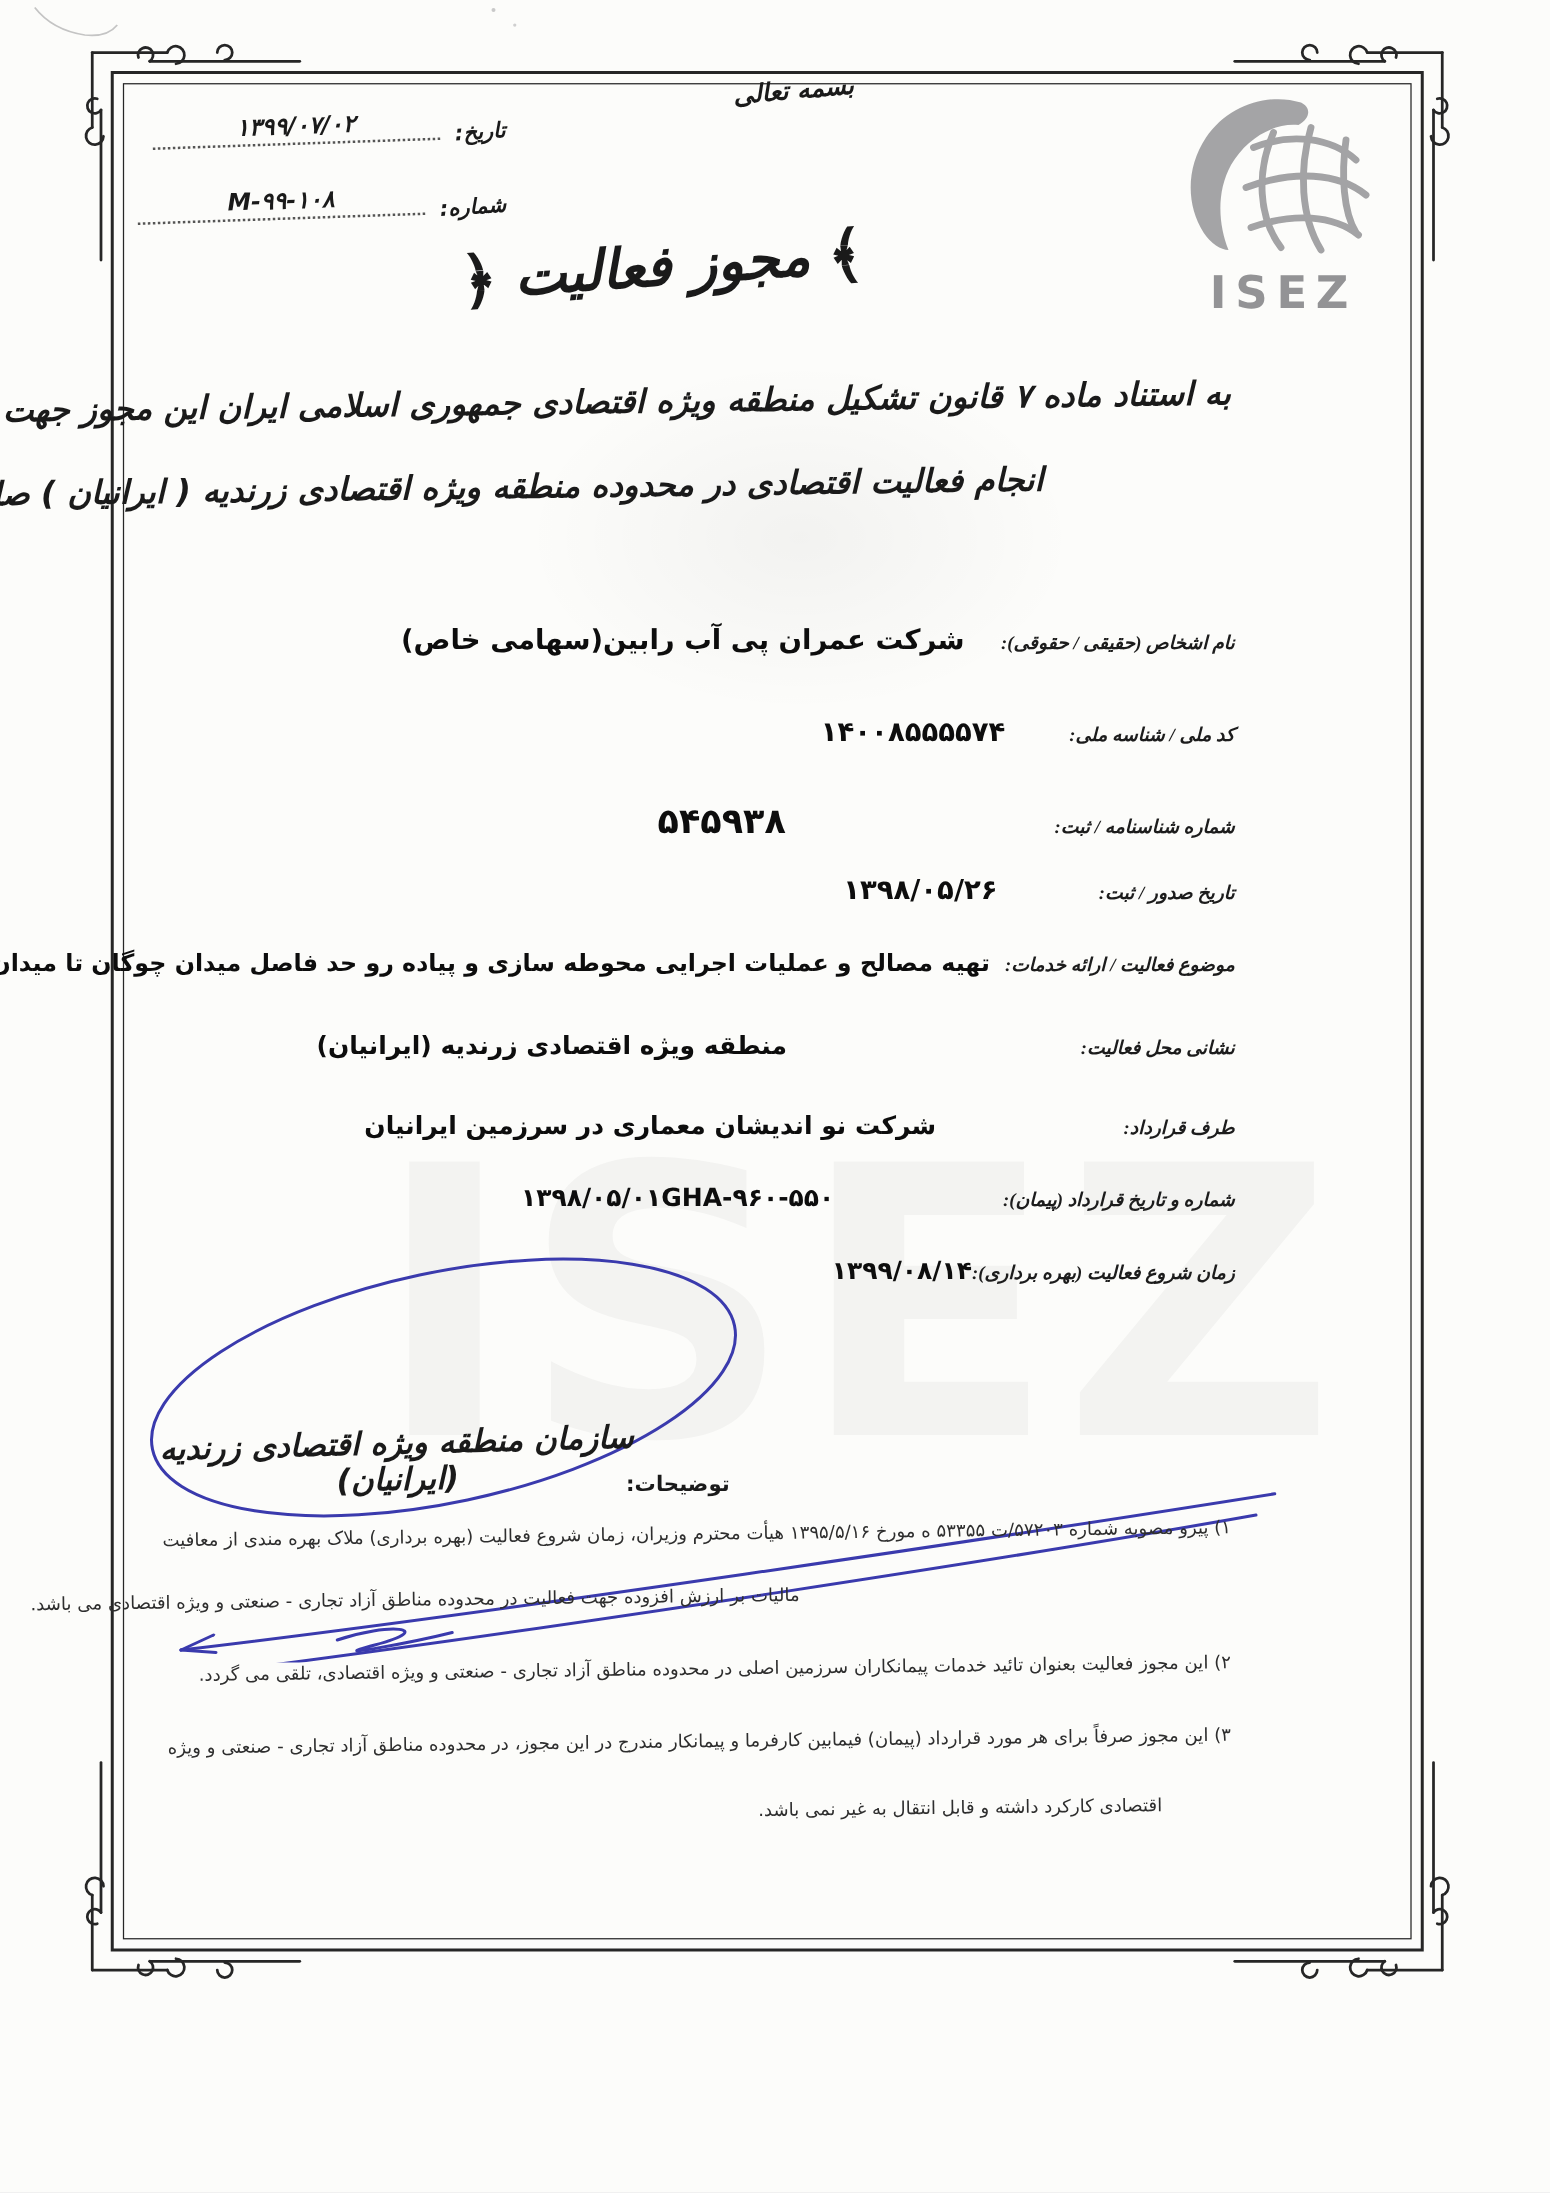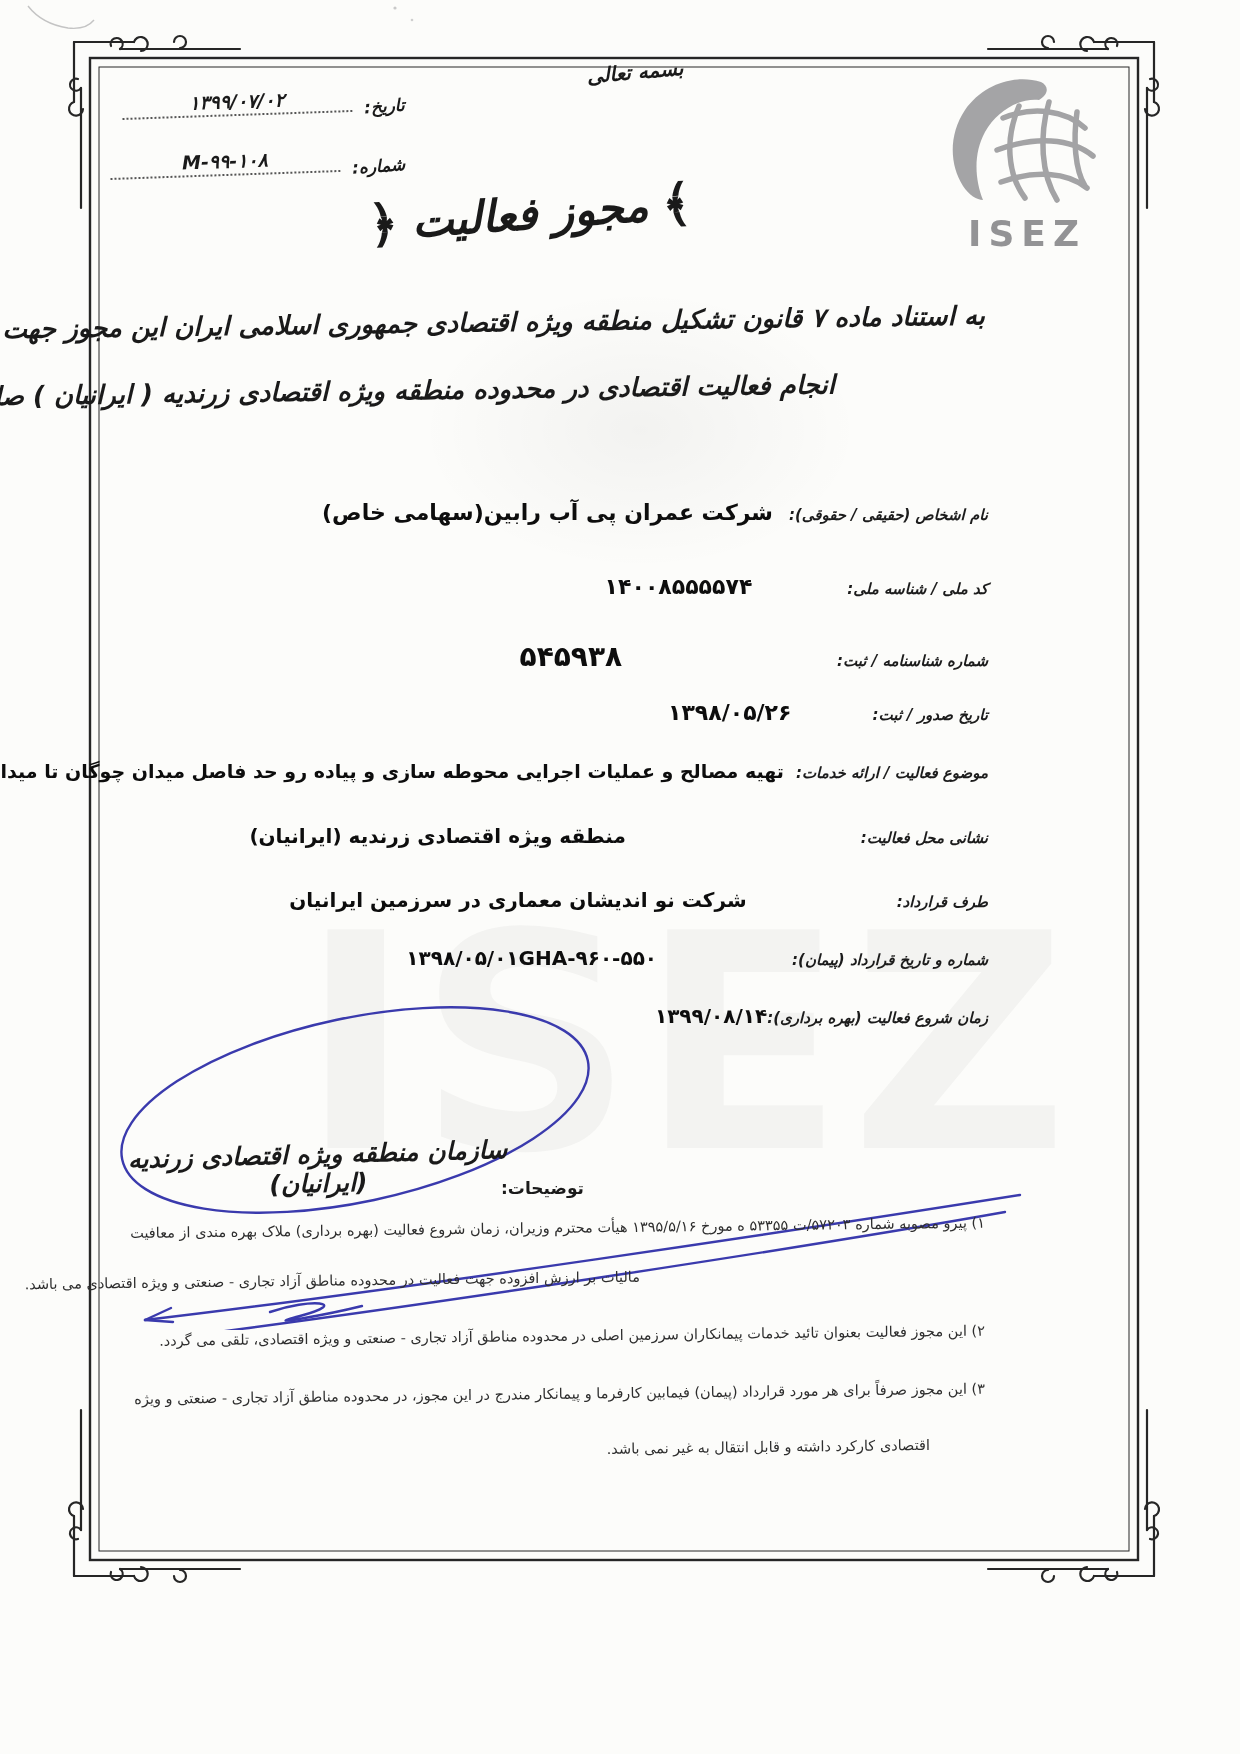--- a/index.html
+++ b/index.html
@@ -63,21 +63,21 @@
   .intro1{left:190px;top:306px;width:795px;}
   .intro2{left:180px;top:374px;width:655px;}
 
   
   .frow{
     position:absolute;right:252px;left:100px;
     display:flex;direction:rtl;align-items:baseline;
   }
   .flabel{
     font-style:italic;font-weight:600;font-size:15px;color:#1c1c1c;
-    white-space:nowrap;flex:0 0 auto;
+    white-space:nowrap;flex:0 0 auto;font-family:Liberation Serif, serif;
   }
   .fvalue{
     font-weight:bold;font-size:20px;color:#0d0d0d;white-space:nowrap;
   }
   .fvalue.small{font-size:19px;}
 
   
   .org-name{
     position:absolute;left:88px;top:1140px;width:460px;
     text-align:center;font-size:25px;font-weight:bold;font-style:italic;
@@ -166,25 +166,25 @@
     <span class="title-orn">﴾</span>
     <span class="title-text">مجوز فعالیت</span>
     <span class="title-orn">﴿</span>
   </div>
 
   <div class="intro intro1">به استناد ماده ۷ قانون تشکیل منطقه ویژه اقتصادی جمهوری اسلامی ایران این مجوز جهت</div>
   <div class="intro intro2">انجام فعالیت اقتصادی در محدوده منطقه ویژه اقتصادی زرندیه ( ایرانیان ) صادر می گردد.</div>
 
   <div class="frow" style="top:500px">
     <span class="flabel">نام اشخاص (حقیقی / حقوقی):</span>
-    <span class="fvalue" style="margin-right:16px;font-size:22px">شرکت عمران پی آب رابین(سهامی خاص)</span>
+    <span class="fvalue" style="margin-right:29px;font-size:22px">شرکت عمران پی آب رابین(سهامی خاص)</span>
   </div>
   <div class="frow" style="top:574px">
     <span class="flabel">کد ملی / شناسه ملی:</span>
-    <span class="fvalue" style="margin-right:95px;font-size:22px">۱۴۰۰۸۵۵۵۵۷۴</span>
+    <span class="fvalue" style="margin-right:51px;font-size:22px">۱۴۰۰۸۵۵۵۵۷۴</span>
   </div>
   <div class="frow" style="top:640px">
     <span class="flabel">شماره شناسنامه / ثبت:</span>
     <span class="fvalue" style="margin-right:215px;font-size:28px">۵۴۵۹۳۸</span>
   </div>
   <div class="frow" style="top:700px">
     <span class="flabel">تاریخ صدور / ثبت:</span>
     <span class="fvalue" style="margin-right:81px;font-size:22px">۱۳۹۸/۰۵/۲۶</span>
   </div>
   <div class="frow" style="top:760px">

